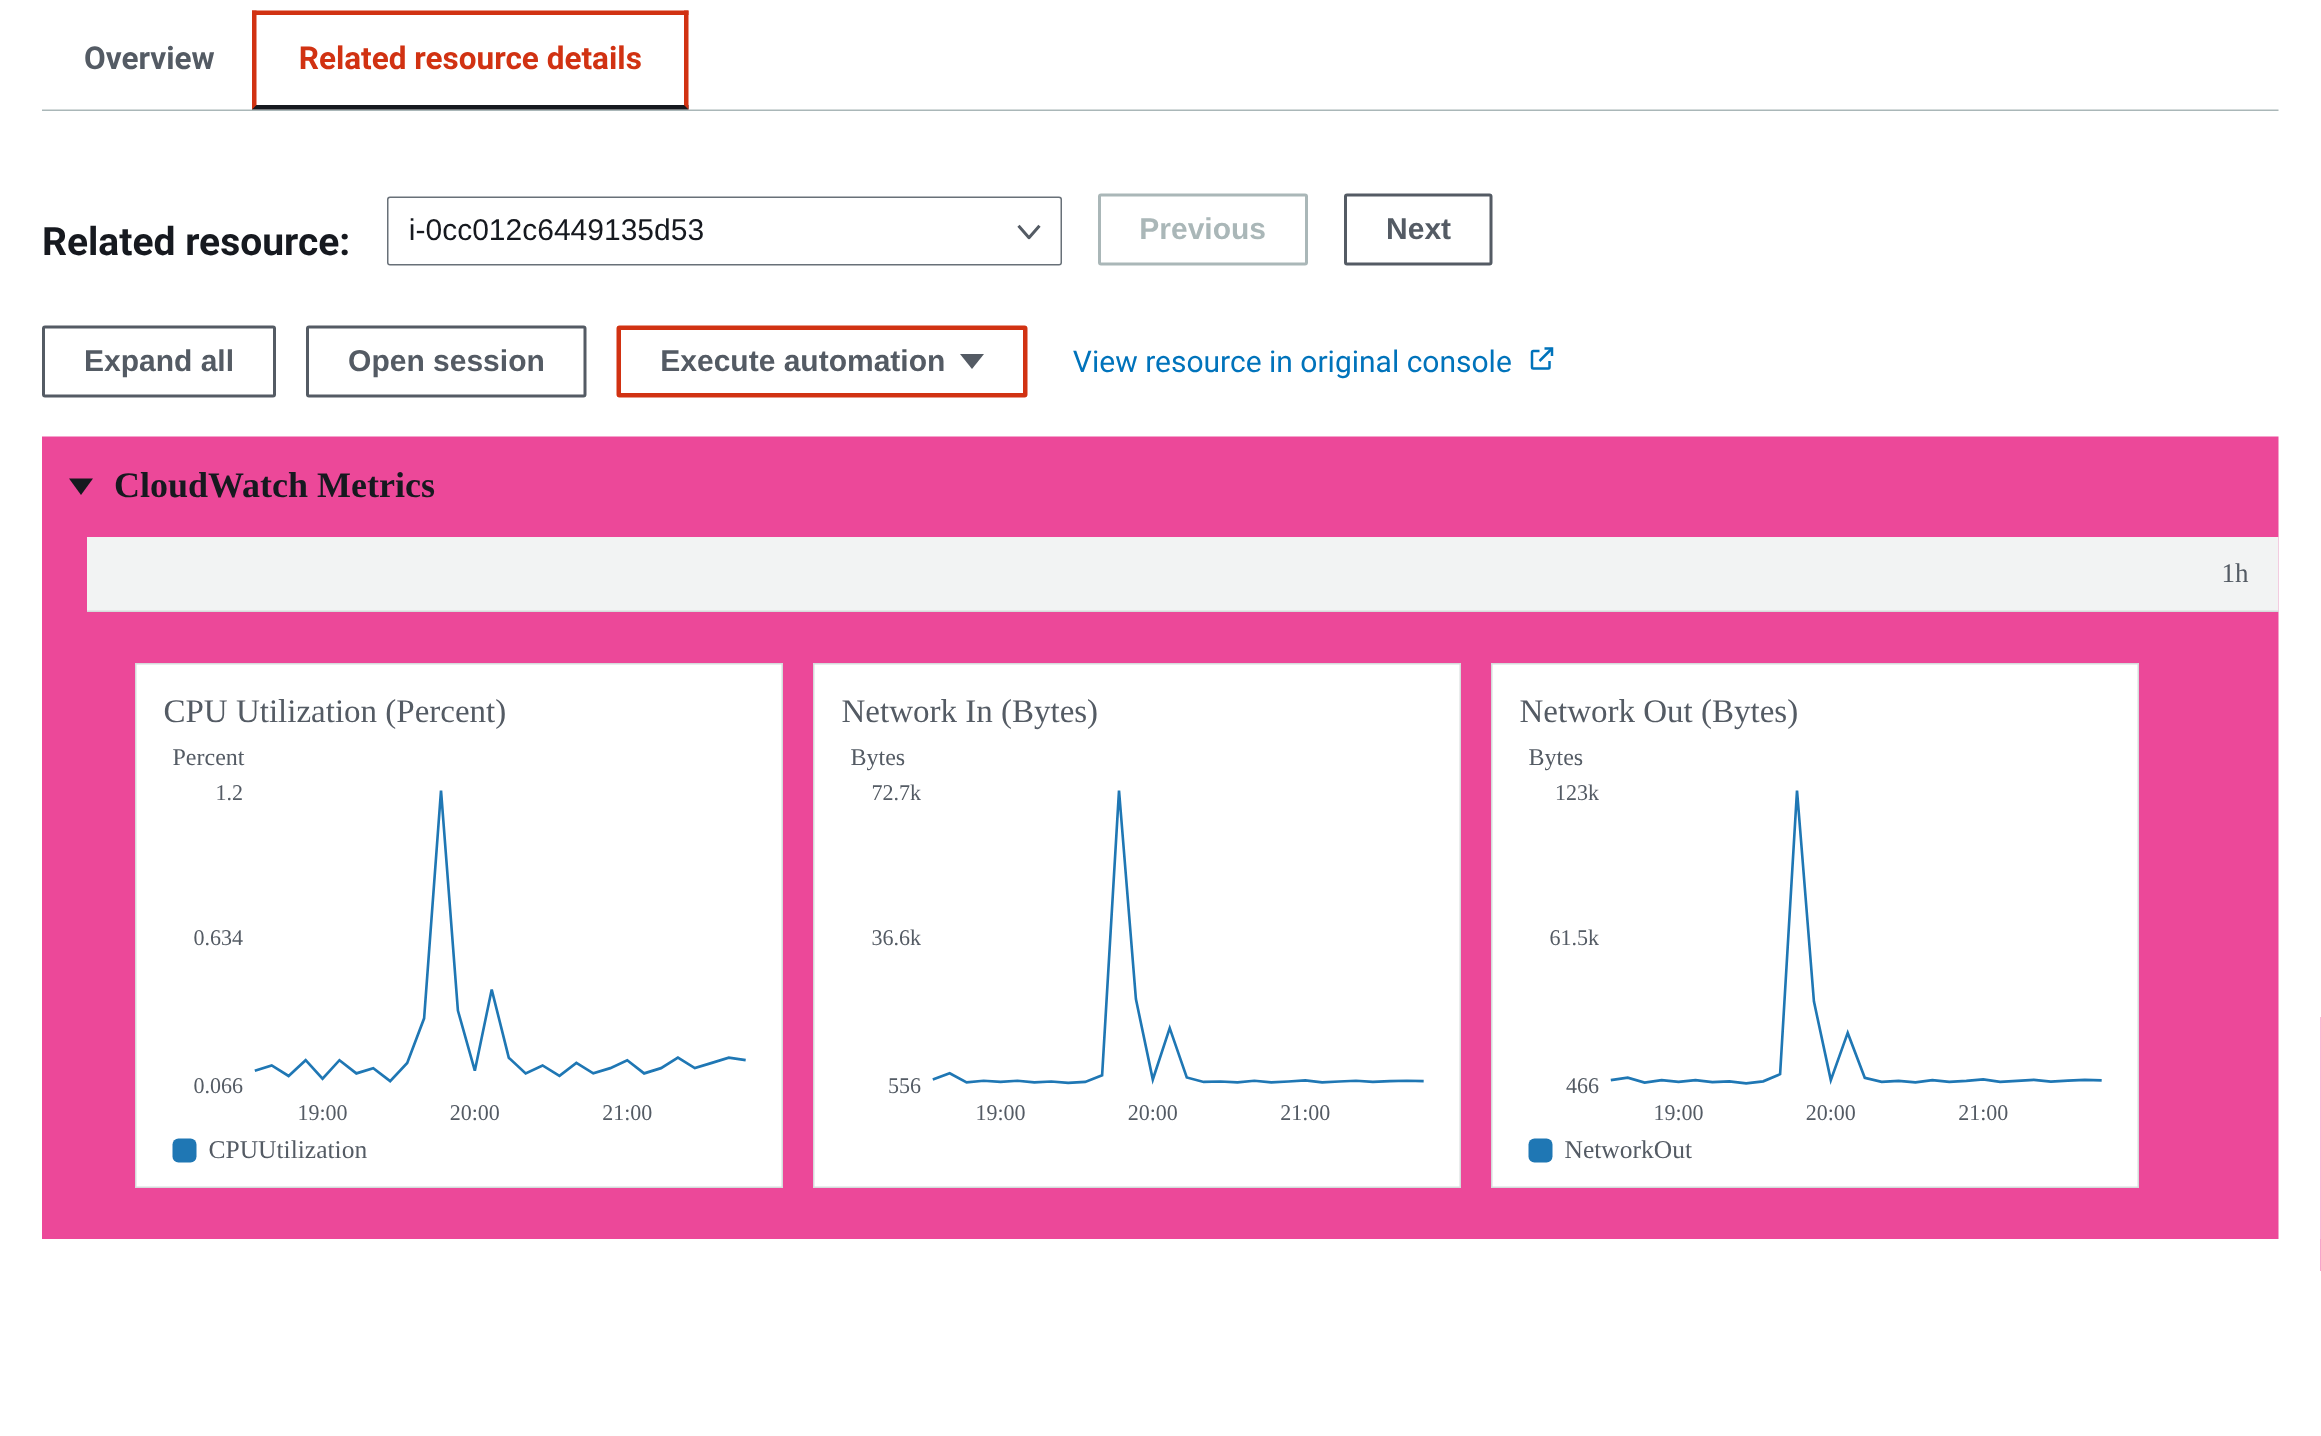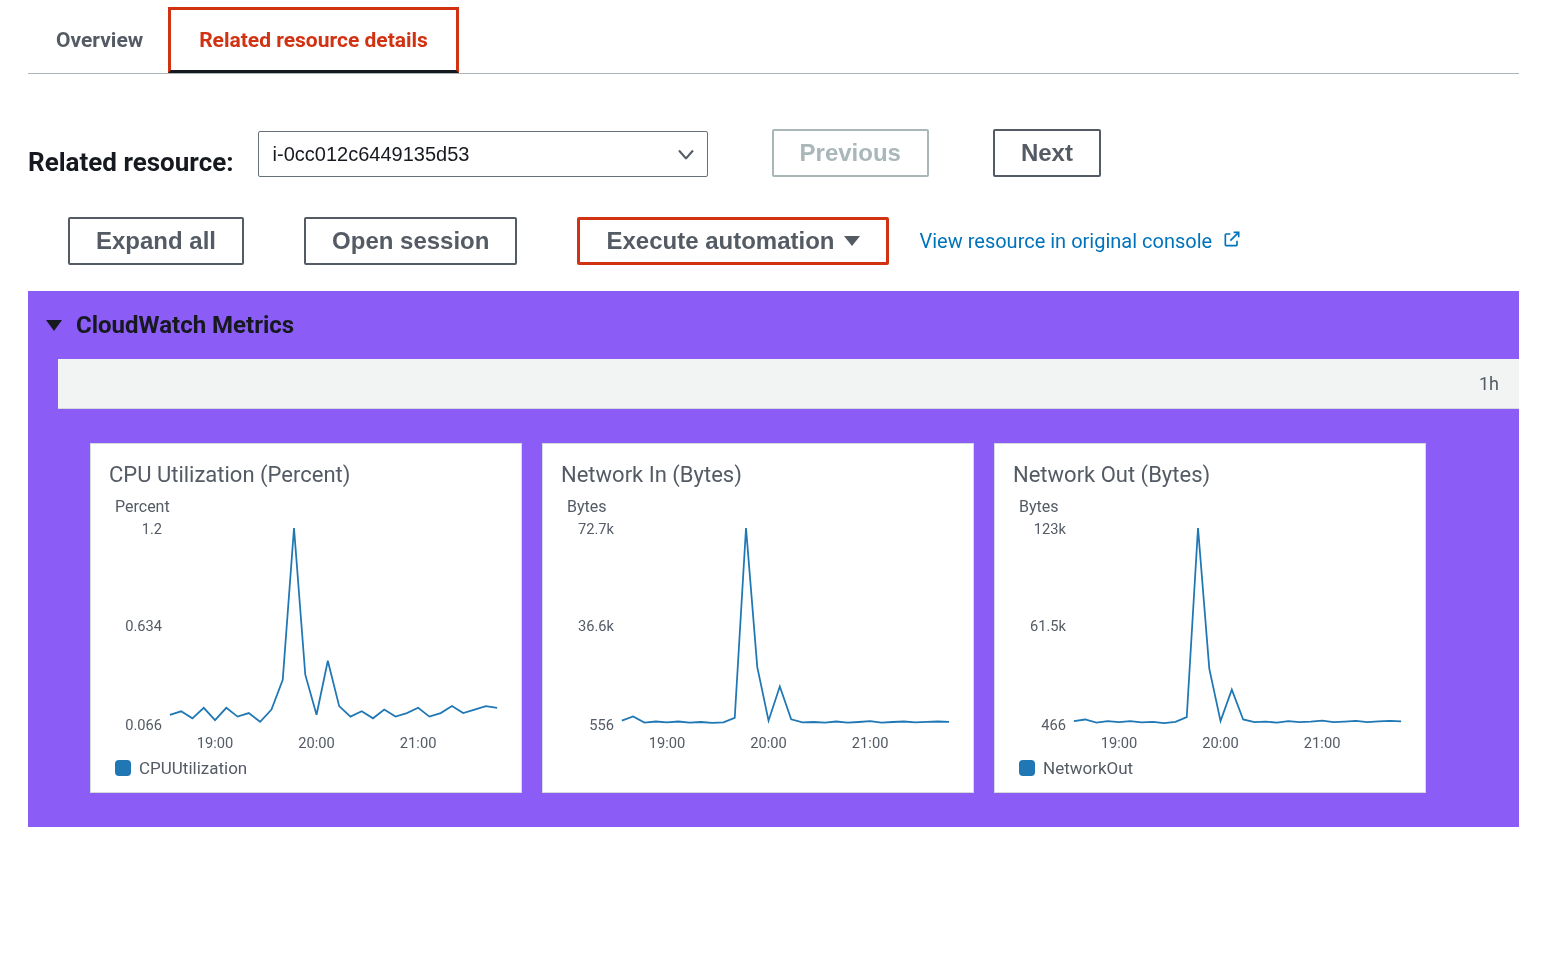--- a/index.html
+++ b/index.html
@@ -71,25 +71,24 @@
   }
   .btn {
     display: inline-flex;
     align-items: center;
     gap: 10px;
     height: 48px;
     padding: 0 26px;
     border: 2px solid #545b64;
     border-radius: 2px;
     background: #fff;
-    font-size: 24px;
+    font-size: 20px;
     font-weight: 700;
     color: #545b64;
     cursor: pointer;
-    margin-left: 40px;
   }
   .btn.disabled {
     color: #aab7b8;
     border-color: #aab7b8;
     cursor: not-allowed;
   }
 
   .row2 {
     display: flex;
     align-items: center;
@@ -112,21 +111,22 @@
     font-weight: 400;
     text-decoration: none;
     cursor: pointer;
     margin-left: 10px;
   }
   .ext-icon svg { width: 20px; height: 20px; stroke: #0073bb; fill: none; stroke-width: 2; }
 
   
   .panel {
     margin: 26px 28px 0 28px;
-    background: #8b5cf6;
+    background: #ec4899;
+    font-family: Liberation Serif, serif;
   }
   .panel-header {
     display: flex;
     align-items: center;
     gap: 14px;
     padding: 20px 18px 20px 18px;
   }
   .disclosure {
     width: 0; height: 0;
     border-left: 8px solid transparent;

